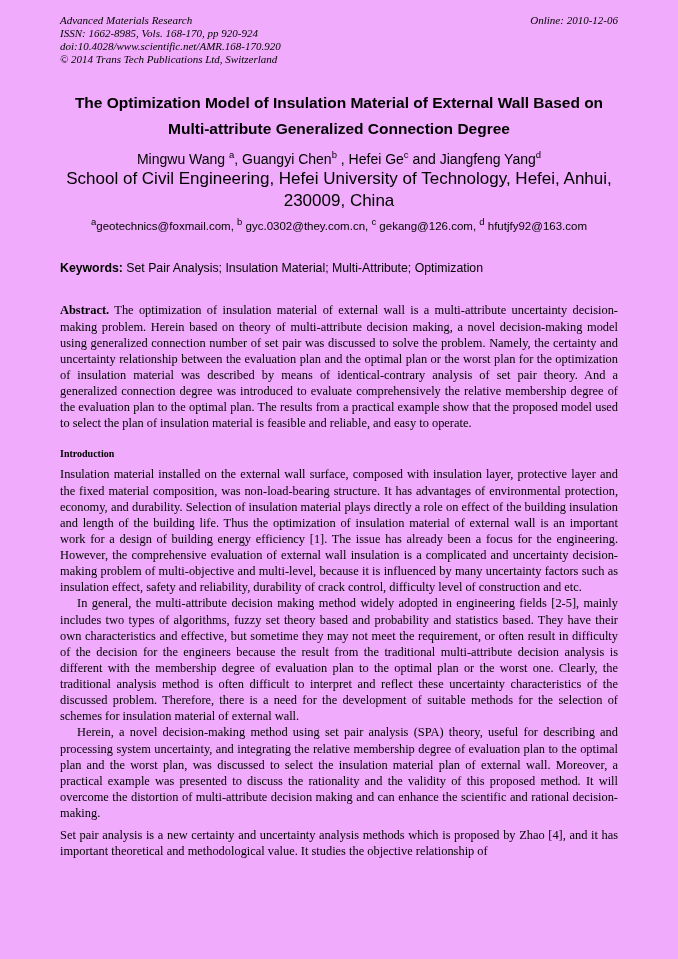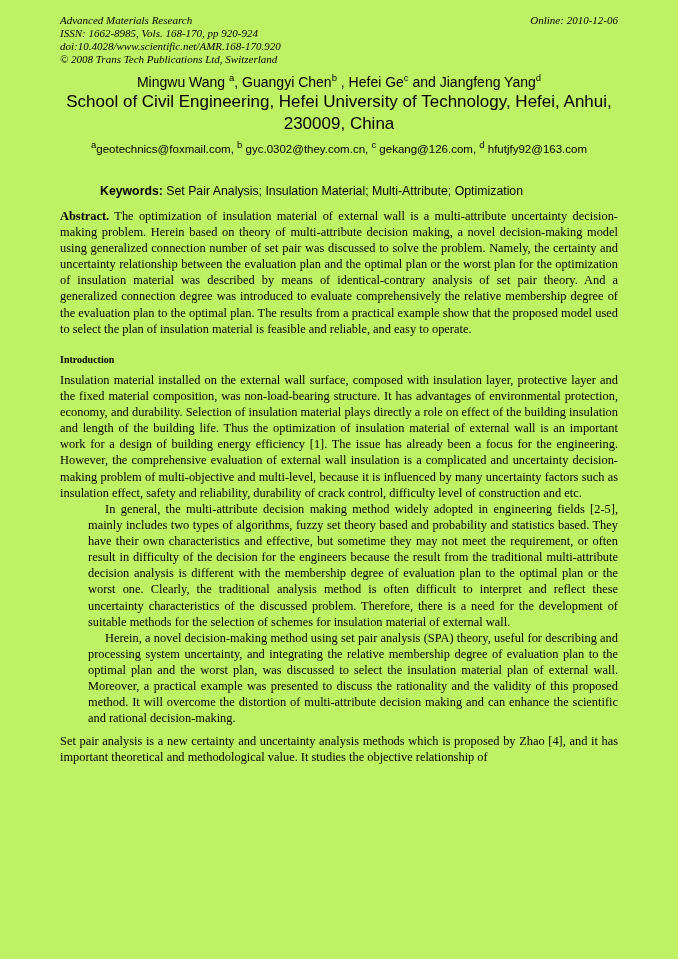--- a/index.html
+++ b/index.html
@@ -2,21 +2,21 @@
 <html><head>
 <meta charset="utf-8">
 <style>
   html, body { margin: 0; padding: 0; background: #ffffff; }
   .page {
     position: relative;
     width: 678px;
     height: 959px;
     box-sizing: border-box;
     padding: 14px 60px 0 60px;
-    background: #bef264;
+    background: #f0abfc;
     color: #000000;
     overflow: hidden;
     font-family: "Liberation Serif", serif;
   }
   
   .pub-header {
     display: flex;
     justify-content: space-between;
     align-items: flex-start;
     font-style: italic;
@@ -59,62 +59,62 @@
     text-align: center;
     font-family: "Liberation Sans", sans-serif;
     font-size: 11.5px;
     line-height: 1.3;
   }
   .keywords {
     margin-top: 26px;
     font-family: "Liberation Sans", sans-serif;
     font-size: 12.3px;
     line-height: 1.35;
-    margin-left: 40px;
   }
   .keywords .kw-label { font-weight: bold; }
 
   
   .abstract {
-    margin-top: 8px;
+    margin-top: 26px;
     font-size: 12.4px;
     line-height: 1.3;
     text-align: justify;
   }
   .abstract .ab-label { font-weight: bold; }
   .section-heading {
     margin-top: 16px;
     font-weight: bold;
     font-size: 10px;
     line-height: 1.3;
   }
   .para {
     margin: 0;
     font-size: 12.4px;
     line-height: 1.3;
     text-align: justify;
   }
   .para.first { margin-top: 6px; }
-  .para.indent { text-indent: 17px; margin-left: 28px; }
+  .para.indent { text-indent: 17px; }
 </style>
 </head>
 <body>
 
 <div class="page">
 
   <div class="pub-header">
     <div class="left">
       <div>Advanced Materials Research</div>
       <div>ISSN: 1662-8985, Vols. 168-170, pp 920-924</div>
       <div>doi:10.4028/www.scientific.net/AMR.168-170.920</div>
-      <div>© 2008 Trans Tech Publications Ltd, Switzerland</div>
+      <div>© 2014 Trans Tech Publications Ltd, Switzerland</div>
     </div>
     <div class="right">Online: 2010-12-06</div>
   </div>
 
+  <div class="paper-title">The Optimization Model of Insulation Material of External Wall Based on Multi-attribute Generalized Connection Degree</div>
 
   <div class="authors">
     <span></span><span>Mingwu Wang </span><sup>a</sup><span>, </span><span>Guangyi Chen</span><sup>b</sup><span> , </span><span>Hefei Ge</span><sup>c</sup><span> and </span><span>Jiangfeng Yang</span><sup>d</sup>
   </div>
 
   <div class="affiliation">School of Civil Engineering, Hefei University of Technology, Hefei, Anhui, 230009, China</div>
 
   <div class="emails">
     <sup>a</sup><span>geotechnics@foxmail.com, </span><sup>b</sup><span> gyc.0302@they.com.cn, </span><sup>c</sup><span> gekang@126.com, </span><sup>d</sup><span> hfutjfy92@163.com</span>
   </div>

